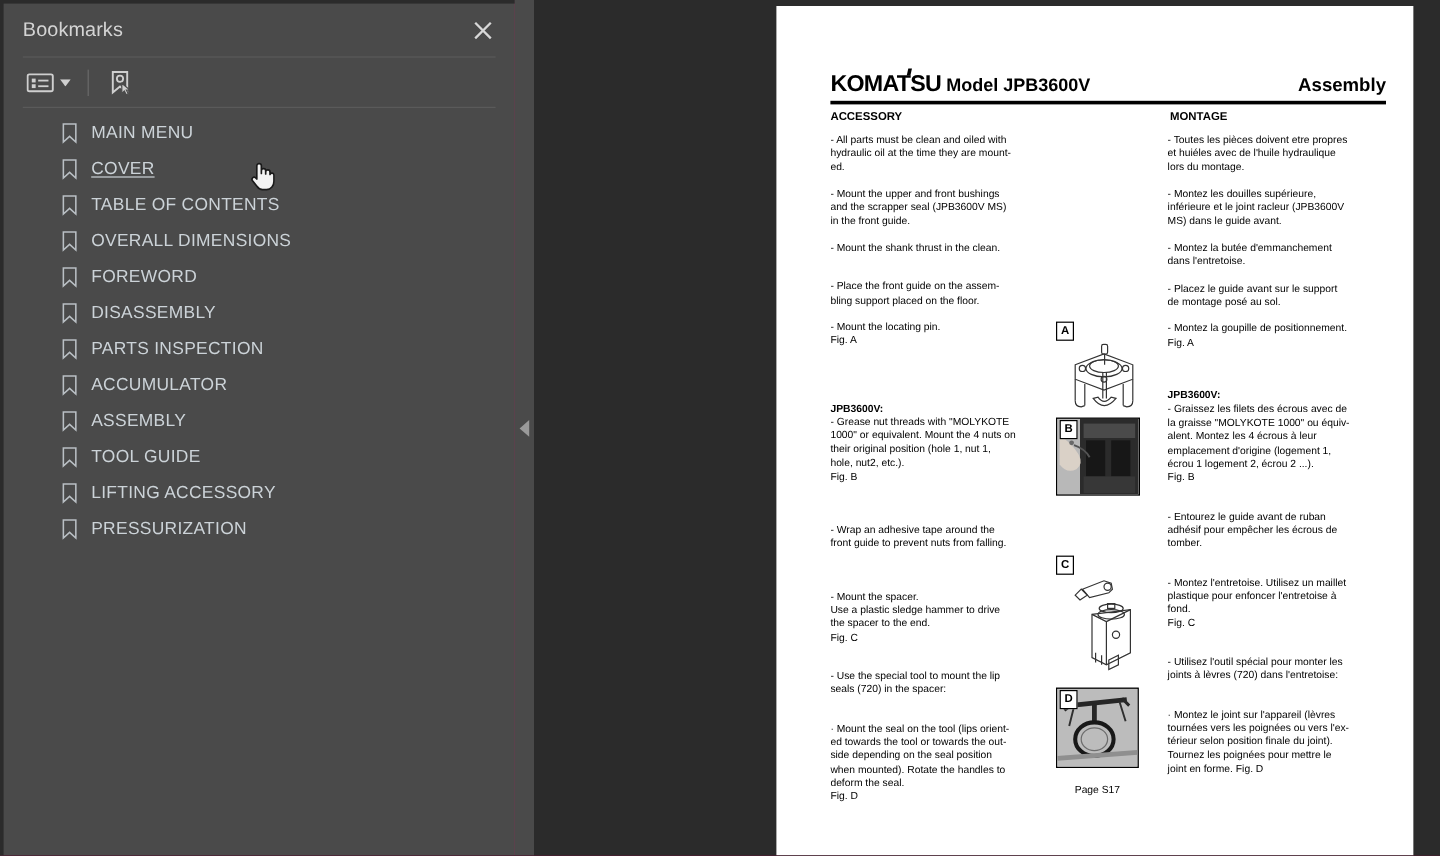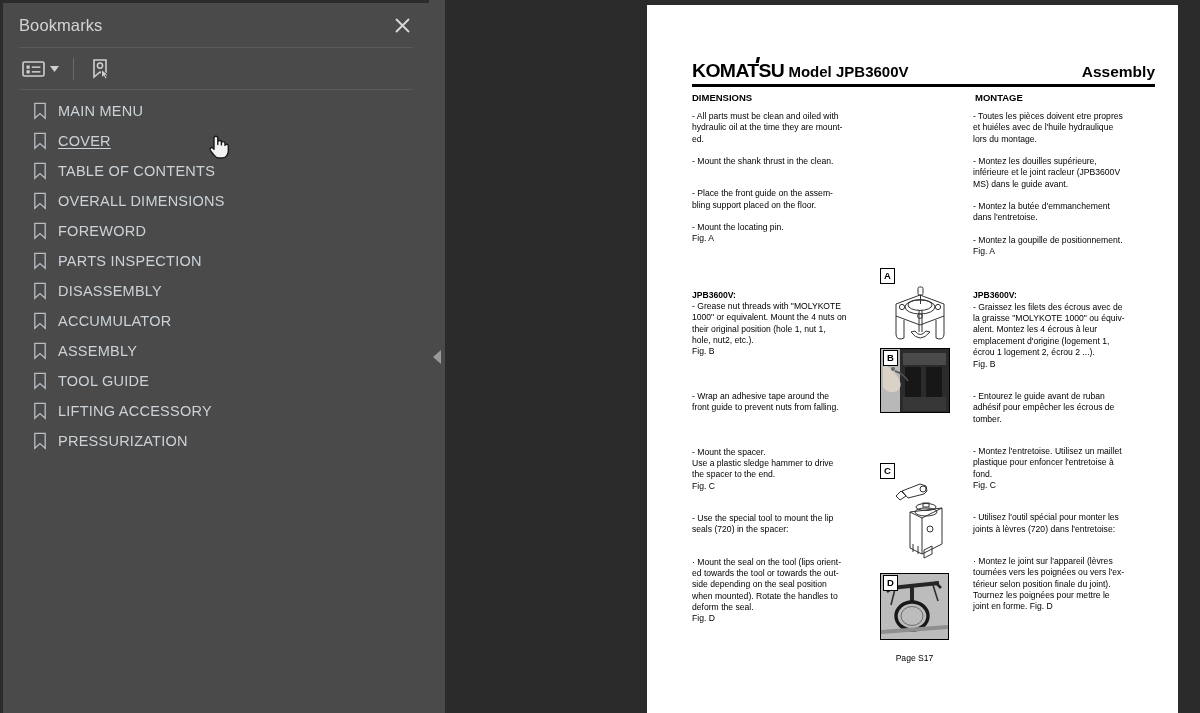--- a/index.html
+++ b/index.html
@@ -90,20 +90,21 @@
     height: 22px;
     background: #6a6a6a;
     margin: 0 13px 0 11px;
   }
 
   
   #bm-list {
     flex: 1;
     padding-top: 6px;
     overflow: hidden;
+    padding-left: 18px;
   }
   .bm-item {
     height: 30px;
     display: flex;
     align-items: center;
     padding-left: 30px;
     cursor: pointer;
   }
   .bm-ico {
     width: 14px;
@@ -355,27 +356,27 @@
         <div class="bm-item">
           <svg class="bm-ico" viewBox="0 0 14 18">
             <path d="M1.8 1.3 L12.2 1.3 L12.2 16.3 L7 11.6 L1.8 16.3 Z" fill="none" stroke="#b9bfc4" stroke-width="1.3"></path>
           </svg>
           <span class="bm-label">FOREWORD</span>
         </div>
         <div class="bm-item">
           <svg class="bm-ico" viewBox="0 0 14 18">
             <path d="M1.8 1.3 L12.2 1.3 L12.2 16.3 L7 11.6 L1.8 16.3 Z" fill="none" stroke="#b9bfc4" stroke-width="1.3"></path>
           </svg>
+          <span class="bm-label">DISASSEMBLY</span>
+        </div>
+        <div class="bm-item">
+          <svg class="bm-ico" viewBox="0 0 14 18">
+            <path d="M1.8 1.3 L12.2 1.3 L12.2 16.3 L7 11.6 L1.8 16.3 Z" fill="none" stroke="#b9bfc4" stroke-width="1.3"></path>
+          </svg>
           <span class="bm-label">PARTS INSPECTION</span>
-        </div>
-        <div class="bm-item">
-          <svg class="bm-ico" viewBox="0 0 14 18">
-            <path d="M1.8 1.3 L12.2 1.3 L12.2 16.3 L7 11.6 L1.8 16.3 Z" fill="none" stroke="#b9bfc4" stroke-width="1.3"></path>
-          </svg>
-          <span class="bm-label">DISASSEMBLY</span>
         </div>
         <div class="bm-item">
           <svg class="bm-ico" viewBox="0 0 14 18">
             <path d="M1.8 1.3 L12.2 1.3 L12.2 16.3 L7 11.6 L1.8 16.3 Z" fill="none" stroke="#b9bfc4" stroke-width="1.3"></path>
           </svg>
           <span class="bm-label">ACCUMULATOR</span>
         </div>
         <div class="bm-item">
           <svg class="bm-ico" viewBox="0 0 14 18">
             <path d="M1.8 1.3 L12.2 1.3 L12.2 16.3 L7 11.6 L1.8 16.3 Z" fill="none" stroke="#b9bfc4" stroke-width="1.3"></path>
@@ -418,30 +419,33 @@
 
         <div class="doc-head">
           <div class="brand">
             <span>KOMATSU</span><span class="tick"></span>
           </div>
           <div class="model">Model JPB3600V</div>
           <div class="section-name">Assembly</div>
         </div>
 
         <div class="subhead-row">
-          <div class="sub-en">DIMENSIONS</div>
+          <div class="sub-en">ACCESSORY</div>
           <div class="sub-fr">MONTAGE</div>
         </div>
 
         <div class="cols">
 
           <div class="col-en">
             <p class="para">- All parts must be clean and oiled with
 hydraulic oil at the time they are mount-
 ed.</p>
+            <p class="para">- Mount the upper and front bushings
+and the scrapper seal (JPB3600V MS)
+in the front guide.</p>
             <p class="para">- Mount the shank thrust in the clean.</p>
             <div class="spacer-sm"></div>
             <p class="para">- Place the front guide on the assem-
 bling support placed on the floor.</p>
             <p class="para">- Mount the locating pin.
 Fig. A</p>
             <div class="spacer-lg"></div>
             <p class="para tight"><b>JPB3600V:</b></p>
             <p class="para">- Grease nut threads with "MOLYKOTE
 1000" or equivalent. Mount the 4 nuts on
@@ -549,20 +553,22 @@
 
           <div class="col-fr">
             <p class="para">- Toutes les pièces doivent etre propres
 et huiéles avec de l'huile hydraulique
 lors du montage.</p>
             <p class="para">- Montez les douilles supérieure,
 inférieure et le joint racleur (JPB3600V
 MS) dans le guide avant.</p>
             <p class="para">- Montez la butée d'emmanchement
 dans l'entretoise.</p>
+            <p class="para">- Placez le guide avant sur le support
+de montage posé au sol.</p>
             <p class="para">- Montez la goupille de positionnement.
 Fig. A</p>
             <div class="spacer-md"></div>
             <p class="para tight"><b>JPB3600V:</b></p>
             <p class="para">- Graissez les filets des écrous avec de
 la graisse "MOLYKOTE 1000" ou équiv-
 alent. Montez les 4 écrous à leur
 emplacement d'origine (logement 1,
 écrou 1 logement 2, écrou 2 ...).
 Fig. B</p>

